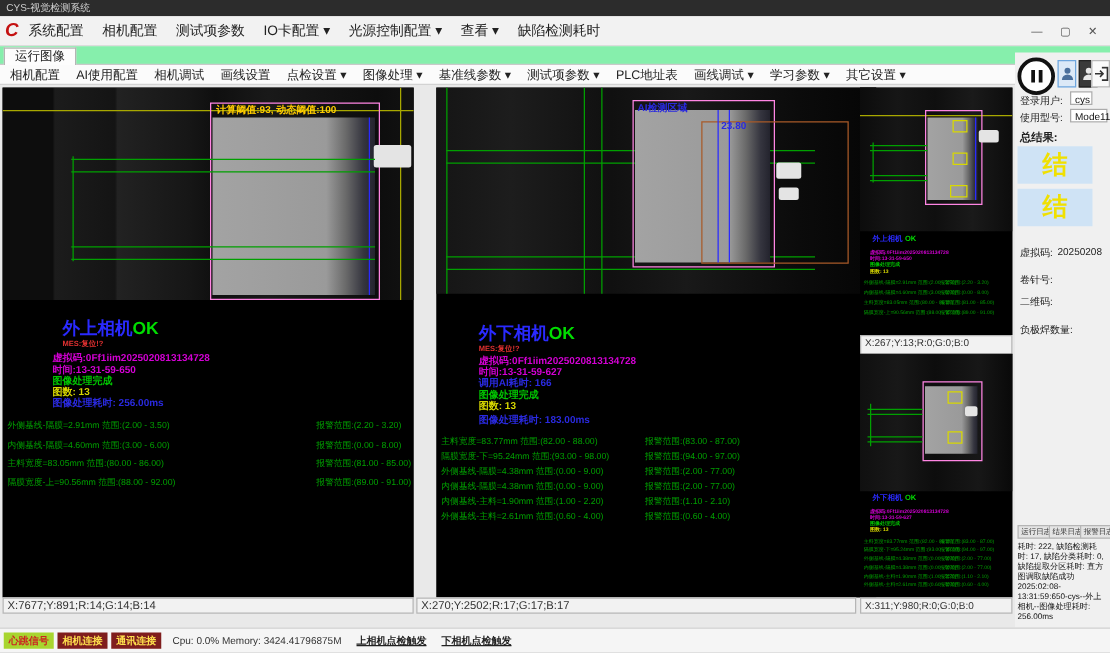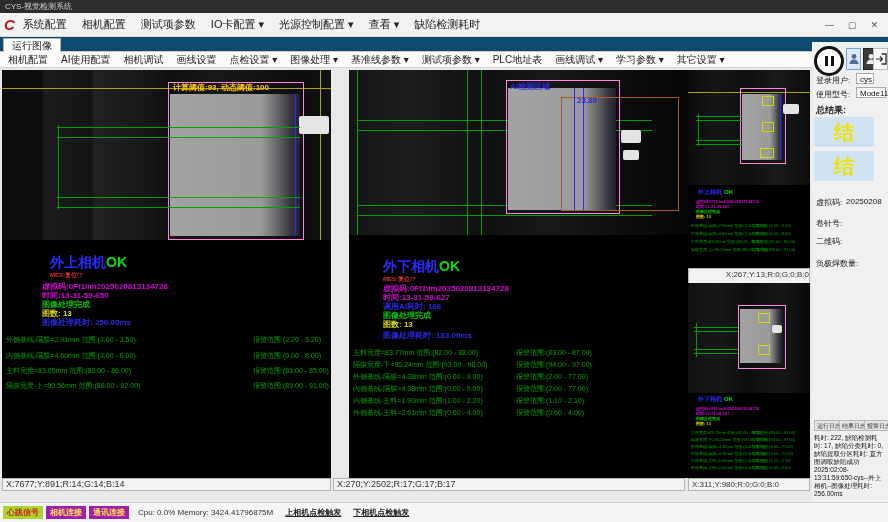--- a/index.html
+++ b/index.html
@@ -7,21 +7,21 @@
        font-family:"Liberation Sans",sans-serif;overflow:hidden;}
   .abs{position:absolute;}
   
   .titlebar{left:0;top:0;width:888px;height:13px;background:#2c2c2c;color:#cfcfcf;
             font-size:8px;line-height:13px;padding-left:5px;box-sizing:border-box;}
   .menubar{left:0;top:13px;width:888px;height:24px;background:#f2f2f2;border-bottom:1px solid #dcdcdc;
            display:flex;align-items:center;box-sizing:border-box;}
   .logo{color:#c41111;font-weight:bold;font-style:italic;font-size:15px;margin:0 8px 0 4px;}
   .menu-item{font-size:11px;color:#222;margin-right:15px;white-space:nowrap;cursor:default;}
   .winctl{margin-left:auto;display:flex;gap:14px;padding-right:10px;color:#555;font-size:9px;}
-  .tabrow{left:0;top:37px;width:888px;height:15px;background:#0c4a6e;border-bottom:1px solid #c9c9c9;box-sizing:border-box;}
+  .tabrow{left:0;top:37px;width:888px;height:15px;background:#86efac;border-bottom:1px solid #c9c9c9;box-sizing:border-box;}
   .tab{position:absolute;left:3px;top:1px;height:14px;padding:0 8px;background:#fdfdfd;
        border:1px solid #b5b5b5;border-bottom:none;font-size:10px;line-height:14px;color:#222;}
   .toolbar{left:0;top:52px;width:888px;height:16px;background:#fbfbfb;border-bottom:1px solid #d3d3d3;
            display:flex;align-items:center;box-sizing:border-box;padding-left:8px;}
   .tool-item{font-size:10px;color:#222;margin-right:13px;white-space:nowrap;}
   
   .cam{background:#000;overflow:hidden;}
   .strip{background:#f2f2f2;border:1px solid #b5b5b5;box-sizing:border-box;
          font-size:9px;color:#333;line-height:11px;padding-left:3px;white-space:nowrap;overflow:hidden;}
   .scene{position:absolute;left:0;top:0;right:0;}
@@ -59,21 +59,21 @@
   .result-block{position:absolute;background:#cfe3f5;color:#f0e000;font-size:20px;font-weight:bold;
                 text-align:center;line-height:30px;letter-spacing:8px;text-indent:8px;overflow:hidden;}
   .log-tab{position:absolute;height:11px;border:1px solid #b5b5b5;background:#e4e4e4;font-size:6px;
            line-height:10px;padding:0 2px;color:#333;box-sizing:border-box;white-space:nowrap;}
   .log-text{position:absolute;font-size:6.5px;line-height:8px;color:#111;overflow:hidden;}
   
   .statusbar{left:0;top:502px;width:888px;height:20px;background:#f5f5f5;border-top:1px solid #cfcfcf;
              display:flex;align-items:center;box-sizing:border-box;padding-left:3px;}
   .badge{font-size:8px;font-weight:bold;padding:1px 4px;margin-right:3px;white-space:nowrap;}
   .badge.hb{background:#a8d52f;color:#c22;}
-  .badge.err{background:#a21caf;color:#ffe14d;}
+  .badge.err{background:#7f1d1d;color:#ffe14d;}
   .sb-text{font-size:8px;color:#333;margin-left:6px;white-space:nowrap;}
   .sb-link{font-size:8px;color:#222;font-weight:bold;text-decoration:underline;margin-left:12px;white-space:nowrap;}
   svg{display:block;}
 </style>
 </head>
 <body>
 
 <div class="app">
 
   <div class="abs titlebar">
@@ -222,21 +222,21 @@
     <span class="mln c-yel" style="left:8px;top:144px;">图数: 13</span>
     <span class="mmeas" style="left:3px;top:153px;">外侧基线-隔膜=2.91mm 范围:(2.00 - 3.50)</span>
     <span class="mmeas" style="left:64px;top:153px;">报警范围:(2.20 - 3.20)</span>
     <span class="mmeas" style="left:3px;top:161px;">内侧基线-隔膜=4.60mm 范围:(3.00 - 6.00)</span>
     <span class="mmeas" style="left:64px;top:161px;">报警范围:(0.00 - 8.00)</span>
     <span class="mmeas" style="left:3px;top:169px;">主料宽度=83.05mm 范围:(80.00 - 86.00)</span>
     <span class="mmeas" style="left:64px;top:169px;">报警范围:(81.00 - 85.00)</span>
     <span class="mmeas" style="left:3px;top:177px;">隔膜宽度-上=90.56mm 范围:(88.00 - 92.00)</span>
     <span class="mmeas" style="left:64px;top:177px;">报警范围:(89.00 - 91.00)</span>
   </div>
-  <div class="abs strip" style="left:688px;top:268px;width:122px;height:16px;font-size:8px;text-align:right;">
+  <div class="abs strip" style="left:688px;top:268px;width:122px;height:16px;font-size:8px;">
     <span>X:267;Y:13;R:0;G:0;B:0</span>
   </div>
 
   <div class="abs cam" style="left:688px;top:283px;width:122px;height:195px;">
     <div class="scene" style="height:110px;background:linear-gradient(90deg,#101010 0,#181818 30px,#0d0d0d 60px,#171717 95px,#090909 122px);">
       <div class="pink-box" style="left:50px;top:22px;width:46px;height:62px;"></div>
       <div class="battery" style="left:52px;top:26px;width:42px;height:54px;"></div>
       <div class="roi" style="left:70px;top:30px;width:10px;height:8px;"></div>
       <div class="roi" style="left:70px;top:62px;width:10px;height:8px;"></div>
       <div class="blob" style="left:84px;top:42px;width:10px;height:8px;"></div>

